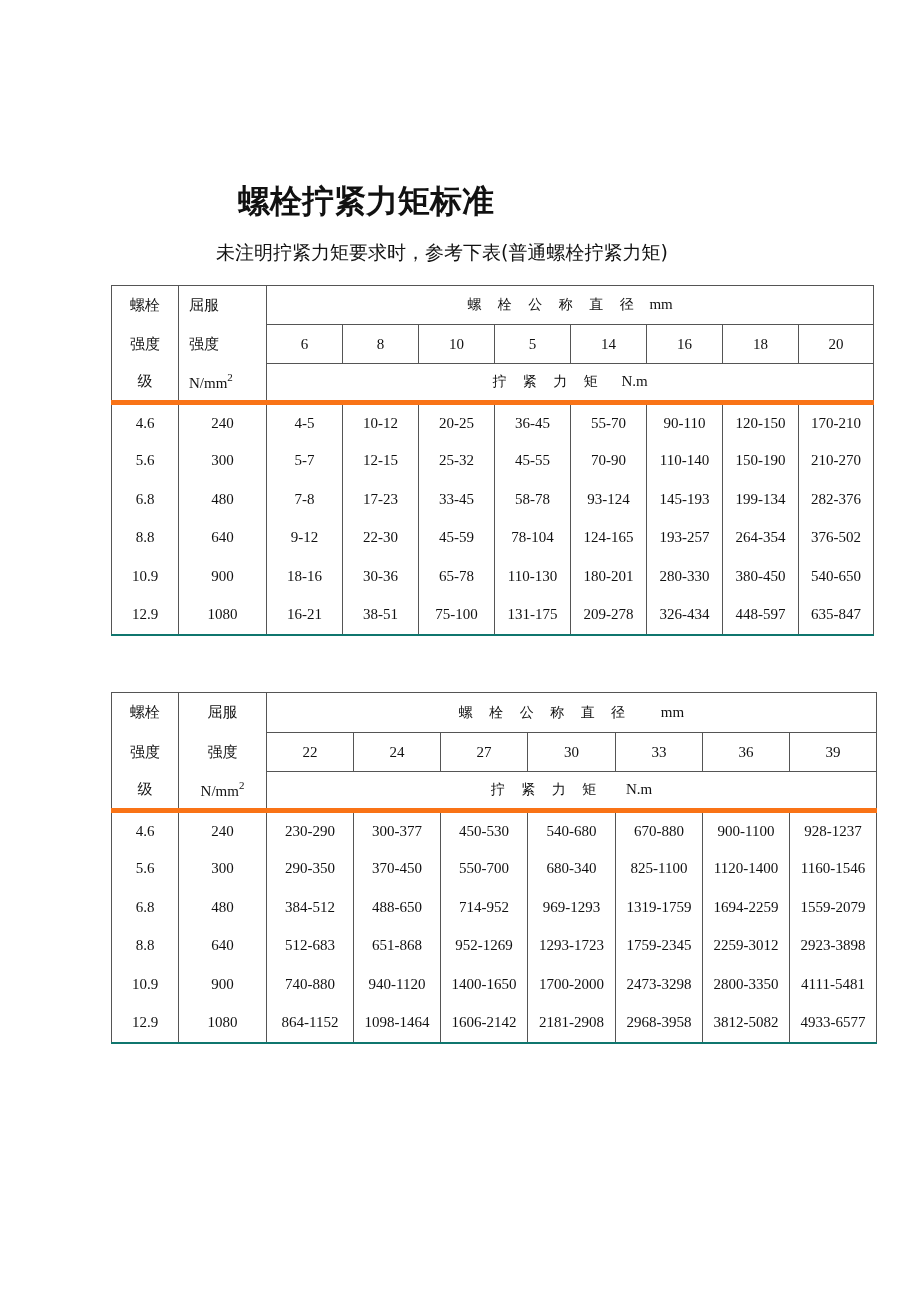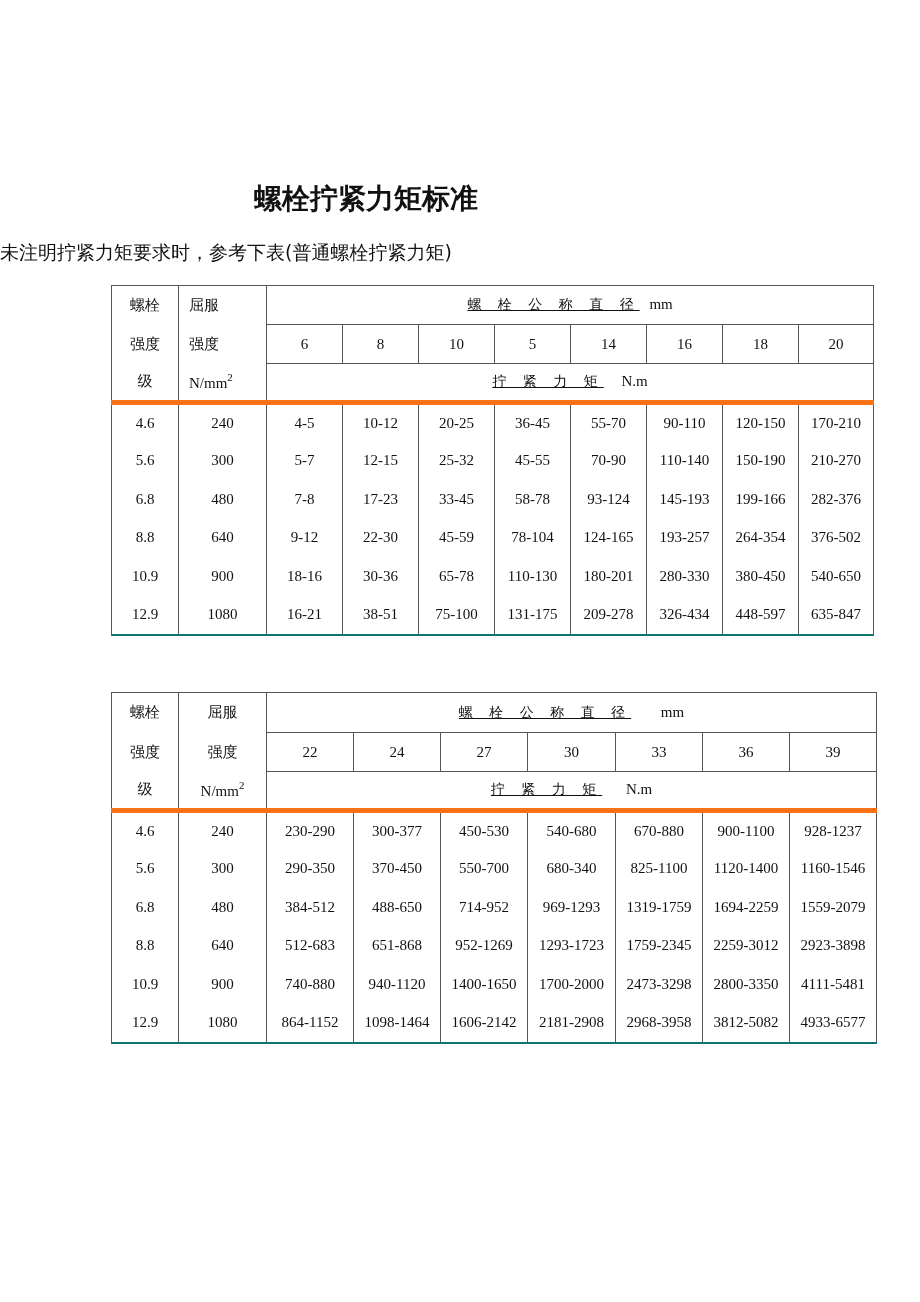--- a/index.html
+++ b/index.html
@@ -1,32 +1,32 @@
 <!DOCTYPE html>
 <html><head>
 <meta charset="utf-8">
 <style>
   html, body { margin: 0; padding: 0; background: #ffffff; }
   body { width: 920px; height: 1302px; position: relative; overflow: hidden;
          font-family: "Liberation Serif", "DejaVu Serif", serif; color: #111; }
   .title { position: absolute; top: 180px; left: 0; width: 732px; text-align: center;
            font-family: "DejaVu Sans", "Liberation Sans", sans-serif; font-weight: bold;
-           font-size: 28px; letter-spacing: 0px; color: #111; }
-  .subtitle { position: absolute; top: 240px; left: 0; width: 884px; 
+           font-size: 32px; letter-spacing: 0px; color: #111; }
+  .subtitle { position: absolute; top: 240px; left: 0; width: 884px; text-align: center;
               font-family: "DejaVu Sans", "Liberation Sans", sans-serif; font-size: 19px; color: #111; }
   table.torque { position: absolute; border-collapse: collapse; table-layout: fixed; }
   table.torque td { border: 1px solid #555; text-align: center; vertical-align: middle;
                     font-size: 15px; padding: 0; white-space: nowrap; }
   table.torque td.grade, table.torque td.yield { border-top: none; border-bottom: none; }
   table.torque tr.hdr1 td.grade, table.torque tr.hdr1 td.yield { border-top: 1px solid #555; }
   table.torque tr.data td { border-top: none; border-bottom: none; }
   table.torque tr.data.first td { border-top: 5px solid #f97316; }
   table.torque tr.data.last td { border-bottom: 2px solid #0f766e; }
   .cjk { font-family: "DejaVu Sans", "Liberation Sans", sans-serif; font-size: 14px; }
-  .spaced { letter-spacing: 6px; text-decoration: underline; }
+  .spaced { letter-spacing: 6px; }
   .yield-cell { text-align: left !important; padding-left: 10px !important; }
   sup { font-size: 11px; vertical-align: 7px; }
   #t1 { left: 111px; top: 285px; width: 762px; }
   #t2 { left: 111px; top: 692px; width: 765px; }
 </style>
 </head>
 <body>
 
 <div class="title">螺栓拧紧力矩标准</div>
 <div class="subtitle">未注明拧紧力矩要求时，参考下表(普通螺栓拧紧力矩)</div>
@@ -99,21 +99,21 @@
   </tr>
   <tr class="data" style="height:39px">
     <td>6.8</td>
     <td>480</td>
     <td>7-8</td>
     <td>17-23</td>
     <td>33-45</td>
     <td>58-78</td>
     <td>93-124</td>
     <td>145-193</td>
-    <td>199-166</td>
+    <td>199-134</td>
     <td>282-376</td>
   </tr>
   <tr class="data" style="height:38px">
     <td>8.8</td>
     <td>640</td>
     <td>9-12</td>
     <td>22-30</td>
     <td>45-59</td>
     <td>78-104</td>
     <td>124-165</td>

